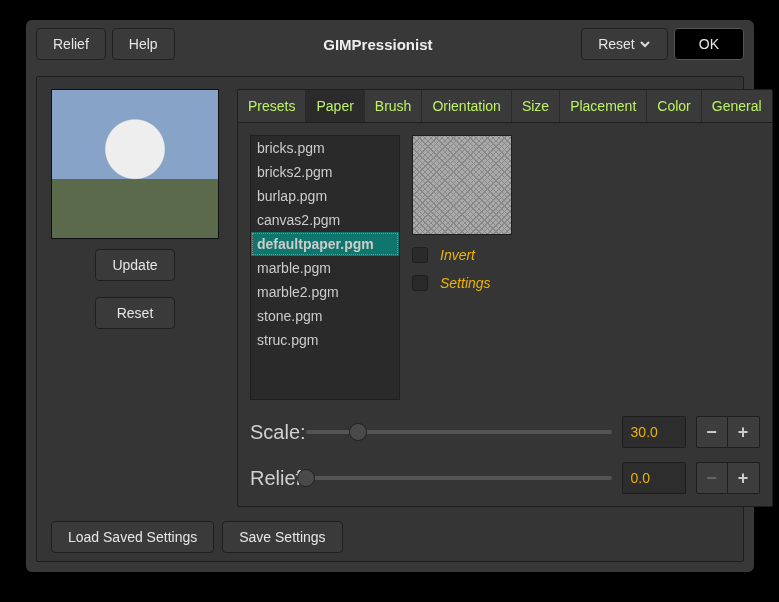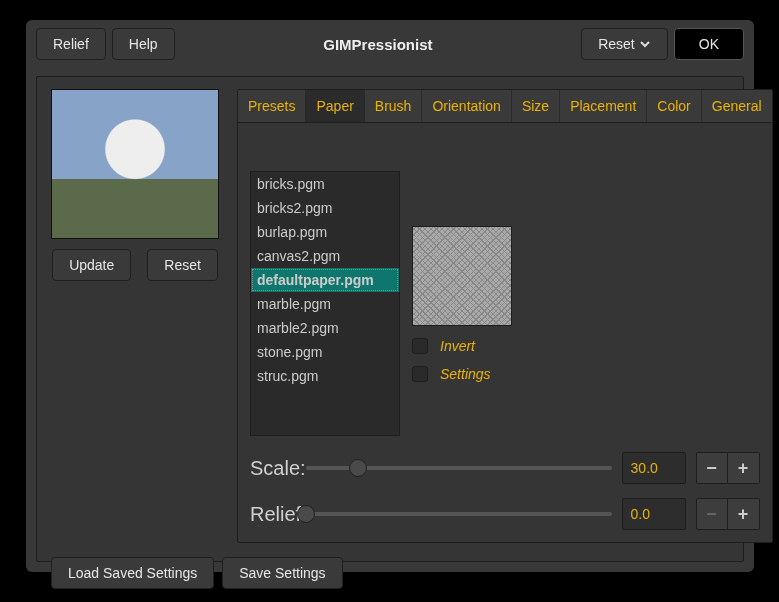--- a/index.html
+++ b/index.html
@@ -28,34 +28,34 @@
   }
   .main-row { display: flex; gap: 18px; flex: 1; }
   .left-col { display: flex; flex-direction: column; align-items: center; gap: 10px; }
   .preview-img {
     width: 168px; height: 150px; background: #888;
     background-image:
       radial-gradient(circle at 50% 40%, #eee 24%, transparent 25%),
       linear-gradient(#87a3c7 0%, #87a3c7 60%, #5a6a4a 60%, #5a6a4a 100%);
     border: 1px solid #111;
   }
-  .preview-btns { display: flex; gap: 16px; }
+  .preview-btns { display: flex; gap: 16px; flex-direction: column; }
   .right-panel {
     flex: 1; background: #353535; border: 1px solid #1e1e1e; border-radius: 2px;
     display: flex; flex-direction: column;
   }
   .tabs { display: flex; border-bottom: 1px solid #1e1e1e; }
   .tab {
-    padding: 8px 10px; color: #eab308; font-size: 14px; cursor: pointer;
+    padding: 8px 10px; color: #bef264; font-size: 14px; cursor: pointer;
     border-right: 1px solid #2a2a2a; background: #3a3a3a;
   }
   .tab:last-child { border-right: none; }
   .tab.active { background: #2b2b2b; }
   .tab-body { padding: 12px; display: flex; flex-direction: column; gap: 16px; flex: 1; }
-  .paper-row { display: flex; gap: 12px; align-items: center; margin-top: 36px; }
+  .paper-row { display: flex; gap: 12px; align-items: flex-start; }
   .listbox {
     width: 150px; height: 265px; background: #2a2a2a; border: 1px solid #1e1e1e;
     overflow: hidden;
   }
   .list-item { padding: 4px 6px; color: #ccc; font-size: 14px; cursor: default; }
   .list-item.selected { background: #0f766e; outline: 1px dotted #888; outline-offset: -2px; font-weight: bold; }
   .texture-col { display: flex; flex-direction: column; gap: 12px; }
   .texture-preview {
     width: 100px; height: 100px; border: 1px solid #1e1e1e;
     background:

